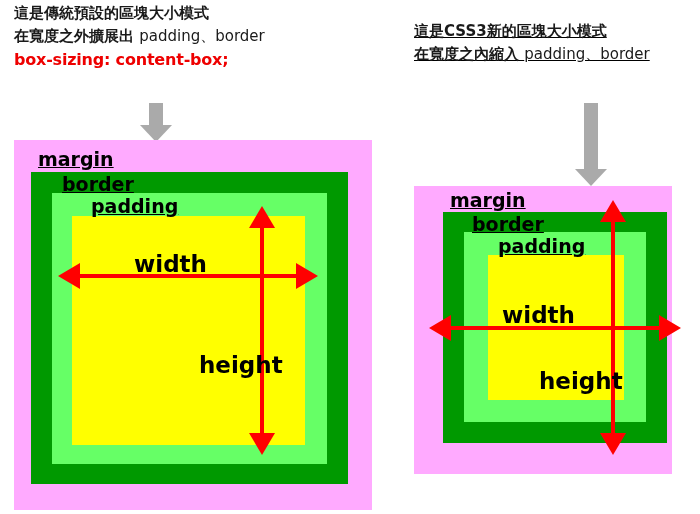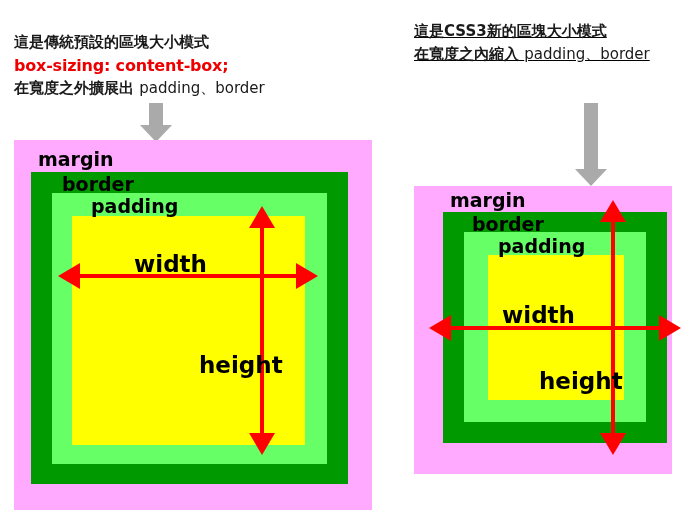--- a/index.html
+++ b/index.html
@@ -31,21 +31,21 @@
     font-weight: 700;
     letter-spacing: -0.2px;
   }
   .caption .line.plainpart {
     font-weight: 700;
   }
   .caption .line .normal {
     font-weight: 400;
     font-size: 15px;
   }
-  #caption-left  { left: 14px; top: 31px; }
+  #caption-left  { left: 14px; top: 2px; }
   #caption-right { left: 414px; top: 20px; text-decoration: underline; }
 
   
   .gray-arrow { position: absolute; }
   .gray-arrow .shaft {
     position: absolute;
     background: #aaaaaa;
     width: 14px;
     left: 9px;
     top: 0;
@@ -76,20 +76,21 @@
   .layer-padding { background: #66ff66; }
   .layer-content { background: #ffff00; }
 
   .layer-label {
     position: absolute;
     color: #000000;
     font-weight: 700;
     font-size: 19px;
     line-height: 19px;
     white-space: nowrap;
+    text-decoration: underline;
   }
 
   .dim-label {
     position: absolute;
     color: #000000;
     font-weight: 700;
     font-size: 23px;
     line-height: 23px;
     white-space: nowrap;
   }
@@ -130,22 +131,22 @@
     border-right: 13px solid transparent;
   }
   .arrow-v .tip-t { top: 0;    border-bottom: 22px solid #ff0000; }
   .arrow-v .tip-b { bottom: 0; border-top:    22px solid #ff0000; }
 </style>
 </head>
 <body>
 
 <div class="caption" id="caption-left">
   <span class="line">這是傳統預設的區塊大小模式</span>
+  <span class="line plainpart"><span>在寬度之外擴展出</span>&nbsp;<span class="normal">padding、border</span></span>
   <span class="line code">box-sizing: content-box;</span>
-  <span class="line plainpart"><span>在寬度之外擴展出</span>&nbsp;<span class="normal">padding、border</span></span>
 </div>
 
 <div class="caption" id="caption-right">
   <span class="line">這是CSS3新的區塊大小模式</span>
   <span class="line plainpart"><span>在寬度之內縮入</span>&nbsp;<span class="normal">padding、border</span></span>
 </div>
 
 <div class="gray-arrow" id="gray-arrow-left">
   <div class="shaft"></div>
   <div class="head"></div>

